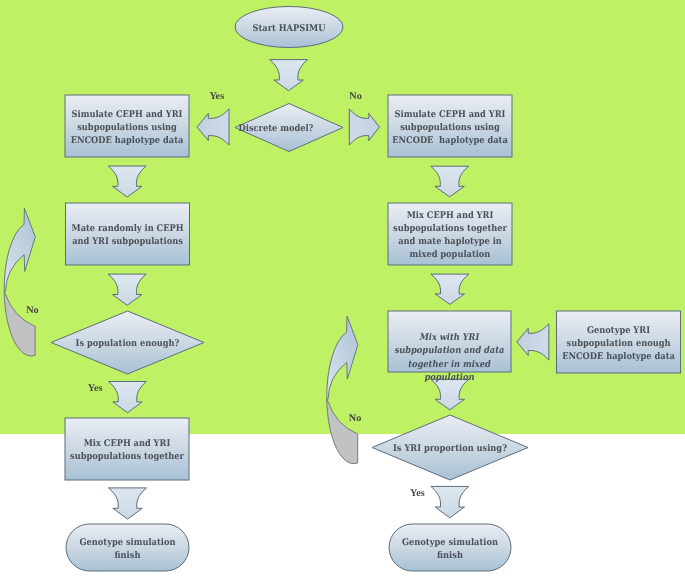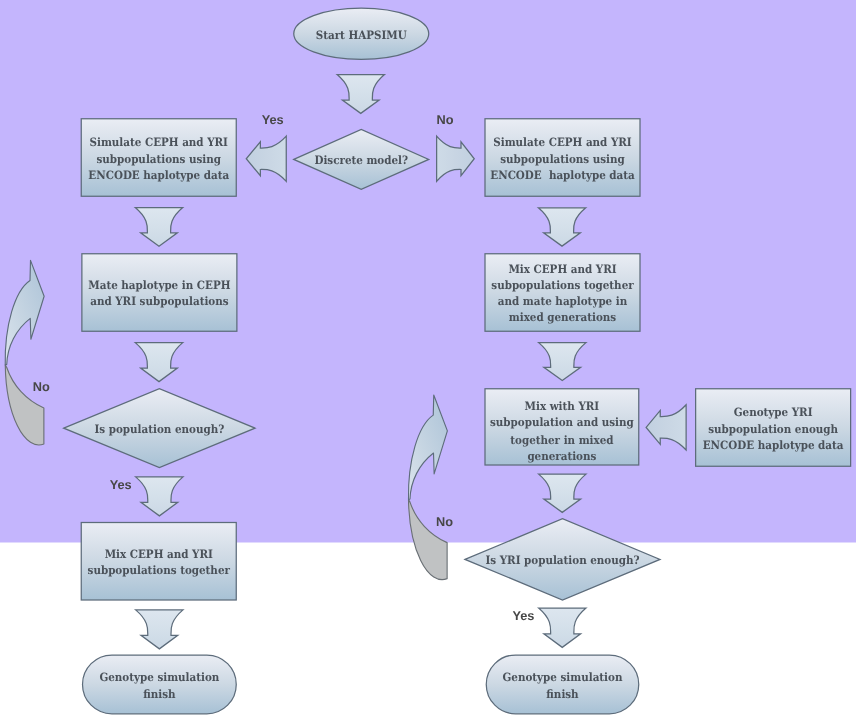--- a/index.html
+++ b/index.html
@@ -1,25 +1,25 @@
 <!DOCTYPE html>
 <html><head>
 <meta charset="utf-8">
 <title>HAPSIMU simulation flowchart</title>
 <style>
   html,body{margin:0;padding:0;background:#ffffff;}
   body{width:685px;height:577px;overflow:hidden;
        font-family:"DejaVu Serif",serif;font-stretch:condensed;
        -webkit-font-smoothing:antialiased;
        text-rendering:geometricPrecision;}
-  #stage{position:relative;width:685px;height:434px;background:#c4b5fd;}
+  #stage{position:relative;width:685px;height:434px;background:#bef264;}
   .nodetext,.lbl{transform:translateZ(0);}
   svg#chart{position:absolute;left:0;top:0;width:685px;height:577px;}
   .lbl{position:absolute;-webkit-font-smoothing:antialiased;color:#474747;font-weight:bold;
-       font-family:Liberation Sans, sans-serif;font-stretch:condensed;
+       font-family:Liberation Serif, serif;font-stretch:condensed;
        white-space:pre;line-height:1.22;text-align:right;}
   .nodetext{position:absolute;-webkit-font-smoothing:antialiased;display:flex;flex-direction:column;
             align-items:center;justify-content:center;text-align:center;
             color:#4a5159;font-weight:bold;line-height:1.42;
             font-family:"DejaVu Serif",serif;font-stretch:condensed;}
   .nodetext span{display:block;white-space:pre;}
 </style>
 </head>
 <body>
 
@@ -88,63 +88,63 @@
 <path d="M349.3,108.9L349.3,145.1C358.0,135.0 364.4,135.6 368.8,135.6L368.8,140.6L379.4,127.0L368.8,113.4L368.8,118.4C364.4,118.4 358.0,119.0 349.3,108.9Z" fill="url(#gradArrowH)" stroke="#5d6c7b" stroke-width="1" stroke-linejoin="miter"></path>
 <path d="M548.9,323.8L548.9,360.0C539.6,349.9 532.9,350.5 528.2,350.5L528.2,355.5L516.9,341.9L528.2,328.3L528.2,333.3C532.9,333.3 539.6,333.9 548.9,323.8Z" fill="url(#gradArrowHR)" stroke="#5d6c7b" stroke-width="1" stroke-linejoin="miter"></path>
 <path d="M4.2,292.0A26.9,66.6 0 0 0 35.1,355.2L35.1,326.4A54.3,54.3 0 0 1 5.4,294.0Z" fill="#c0c2c3" stroke="#6a7075" stroke-width="0.9" stroke-linejoin="round"></path>
 <path d="M4.2,292.0A26.9,66.6 0 0 1 24.0,224.4L24.4,208.3L35.3,237.0L24.7,271.4L24.2,254.7A48.5,48.5 0 0 0 5.4,291.5Z" fill="url(#gradCurve)" stroke="#5d6c7b" stroke-width="0.9" stroke-linejoin="round"></path>
 <path d="M326.8,399.7A26.9,66.6 0 0 0 357.7,462.9L357.7,434.1A54.3,54.3 0 0 1 328.0,401.7Z" fill="#c0c2c3" stroke="#6a7075" stroke-width="0.9" stroke-linejoin="round"></path>
 <path d="M326.8,399.7A26.9,66.6 0 0 1 346.6,332.1L347.0,316.0L357.9,344.7L347.3,379.1L346.8,362.4A48.5,48.5 0 0 0 328.0,399.2Z" fill="url(#gradCurve)" stroke="#5d6c7b" stroke-width="0.9" stroke-linejoin="round"></path>
 </svg>
 <div class="nodetext" style="left:223.0px;top:7.7px;width:132.0px;height:41.0px;font-size:9.2px;">
 <span>Start HAPSIMU</span>
 </div>
-<div class="nodetext" style="left:223.0px;top:104.7px;width:132.0px;height:48.0px;font-size:9.2px;align-items:center;">
+<div class="nodetext" style="left:210px;top:104.7px;width:132.0px;height:48.0px;font-size:9.2px;align-items:center;">
 <span>Discrete model?</span>
 </div>
 <div class="nodetext" style="left:53.0px;top:96.2px;width:148.0px;height:62.0px;font-size:9.2px;">
 <span>Simulate CEPH and YRI</span>
 <span>subpopulations using</span>
 <span>ENCODE haplotype data</span>
 </div>
 <div class="nodetext" style="left:376.0px;top:96.2px;width:148.0px;height:62.0px;font-size:9.2px;">
 <span>Simulate CEPH and YRI</span>
 <span>subpopulations using</span>
 <span>ENCODE  haplotype data</span>
 </div>
 <div class="nodetext" style="left:53.5px;top:204.2px;width:148.0px;height:62.0px;font-size:9.2px;">
-<span>Mate haplotype in CEPH</span>
+<span>Mate randomly in CEPH</span>
 <span>and YRI subpopulations</span>
 </div>
 <div class="nodetext" style="left:376.0px;top:204.2px;width:148.0px;height:62.0px;font-size:9.2px;">
 <span>Mix CEPH and YRI</span>
 <span>subpopulations together</span>
 <span>and mate haplotype in</span>
-<span>mixed generations</span>
+<span>mixed population</span>
 </div>
 <div class="nodetext" style="left:39.0px;top:312.2px;width:177.0px;height:63.0px;font-size:9.2px;">
 <span>Is population enough?</span>
 </div>
-<div class="nodetext" style="left:376.0px;top:315px;width:147.0px;height:61.0px;font-size:9.2px;">
+<div class="nodetext" style="left:376.0px;top:327px;width:147.0px;height:61.0px;font-size:9.2px;font-style:italic;">
 <span>Mix with YRI</span>
-<span>subpopulation and using</span>
+<span>subpopulation and data</span>
 <span>together in mixed</span>
-<span>generations</span>
+<span>population</span>
 </div>
 <div class="nodetext" style="left:544.5px;top:312.2px;width:148.0px;height:62.0px;font-size:9.2px;">
 <span>Genotype YRI</span>
 <span>subpopulation enough</span>
 <span>ENCODE haplotype data</span>
 </div>
 <div class="nodetext" style="left:53.0px;top:419.2px;width:148.0px;height:62.0px;font-size:9.2px;">
 <span>Mix CEPH and YRI</span>
 <span>subpopulations together</span>
 </div>
 <div class="nodetext" style="left:360.0px;top:416.2px;width:180.0px;height:65.0px;font-size:9.2px;">
-<span>Is YRI population enough?</span>
+<span>Is YRI proportion using?</span>
 </div>
 <div class="nodetext" style="left:54.0px;top:525.2px;width:147.0px;height:47.0px;font-size:9.2px;">
 <span>Genotype simulation</span>
 <span>finish</span>
 </div>
 <div class="nodetext" style="left:377.0px;top:525.2px;width:146.0px;height:47.0px;font-size:9.2px;">
 <span>Genotype simulation</span>
 <span>finish</span>
 </div>
 <div class="lbl" style="left:209.4px;top:91.0px;font-size:10.2px;">Yes</div>

